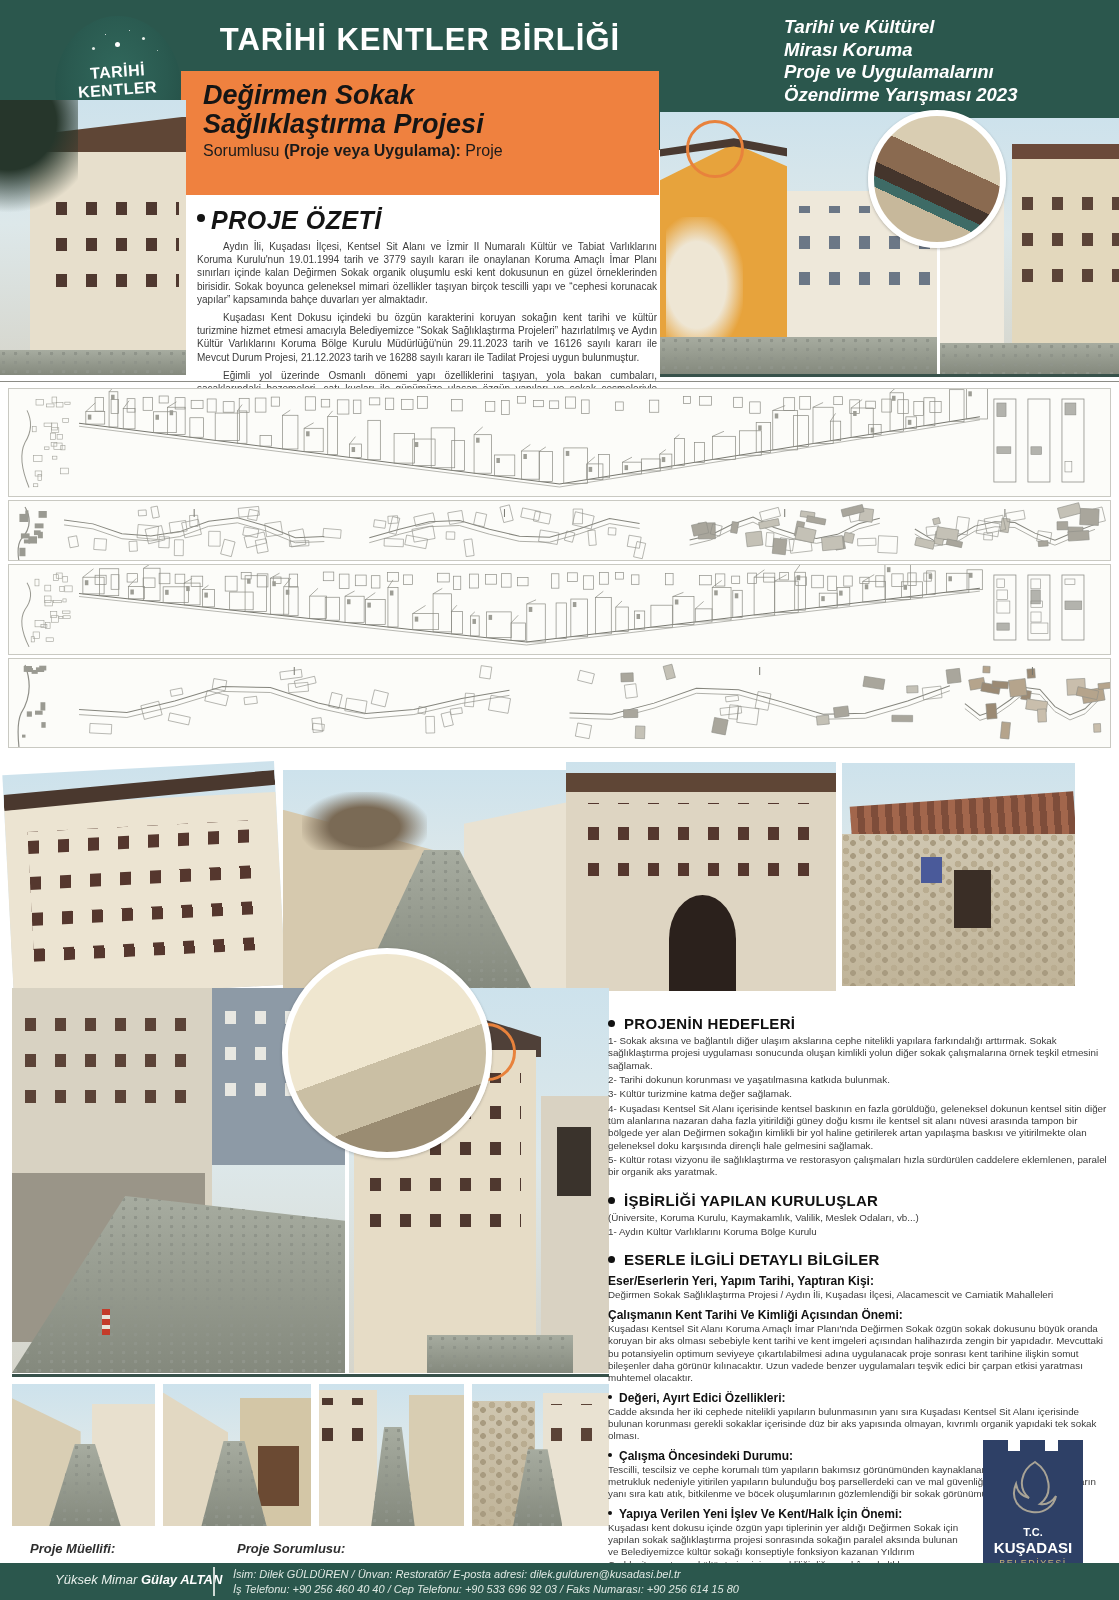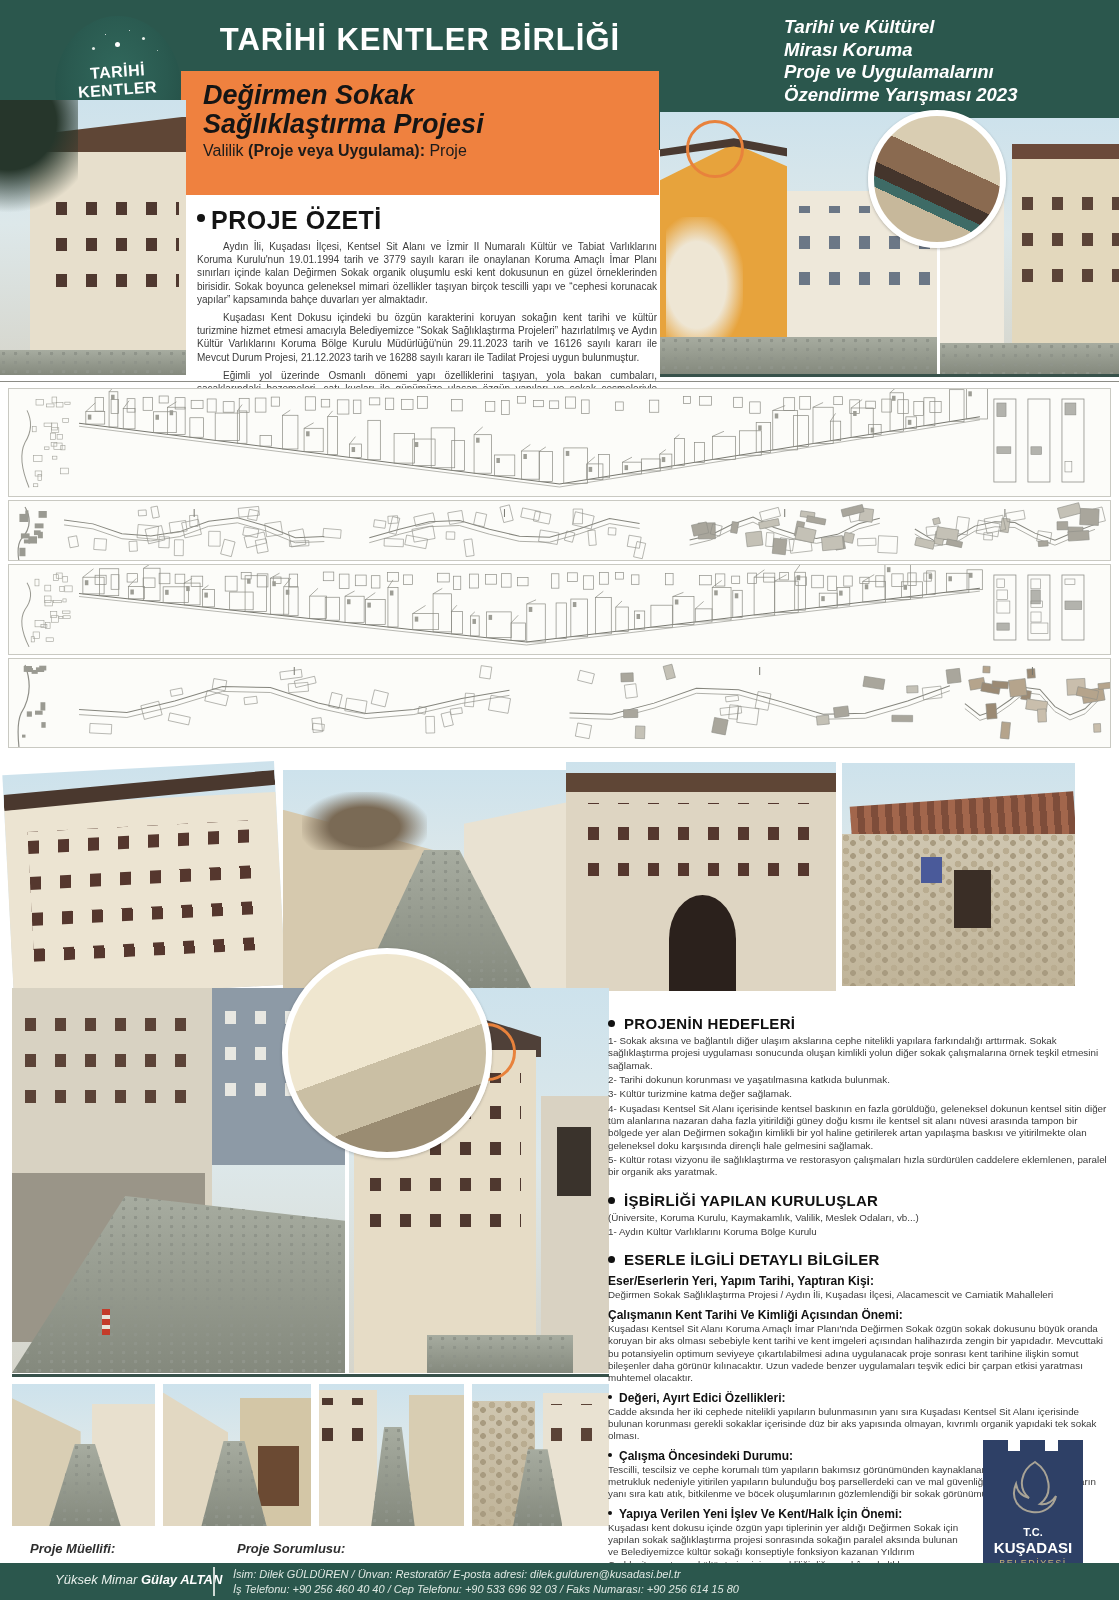--- a/index.html
+++ b/index.html
@@ -36,21 +36,21 @@
        linear-gradient(180deg,#a7aca0,#84897d);background-size:12px 9px,100% 100%;}
   .stone{background:radial-gradient(circle at 4px 4px,#b9ac90 3px,rgba(0,0,0,0) 3.6px),
        radial-gradient(circle at 11px 9px,#a89b80 2.6px,rgba(0,0,0,0) 3.2px),
        linear-gradient(#cfc6b0,#c0b499);background-size:16px 13px,16px 13px,100% 100%;}
   .tiles{background:repeating-linear-gradient(90deg,#a2664c 0 7px,#7e4d3a 7px 14px);}
   .ring{border:3px solid #e8823c;border-radius:50%;background:transparent;}
   .inset{position:absolute;border-radius:50%;border:6px solid #fff;box-shadow:0 1px 3px rgba(0,0,0,.25);}
   .darkline{position:absolute;background:#37514a;}
   
   .summary{position:absolute;left:197px;top:206px;width:460px;}
-  .sum-title{font-size:25px;font-weight:800;color:#141414;letter-spacing:.5px;}
+  .sum-title{font-size:25px;font-weight:800;color:#141414;letter-spacing:.5px;font-style:italic;}
   .sum-title .dot{display:inline-block;width:8px;height:8px;border-radius:50%;background:#141414;margin-right:6px;vertical-align:7px;}
   .sum-p{font-size:10px;line-height:1.32;color:#3c3c3c;margin:5px 0 0;text-indent:26px;text-align:justify;}
   .rule{position:absolute;background:#8c8c86;}
   
   .strip{position:absolute;left:8px;width:1103px;background:#fcfcf9;border:1px solid #c9c9c2;box-sizing:border-box;}
   
   .rightcol{position:absolute;left:608px;top:1002px;width:503px;}
   .sec{font-size:15px;font-weight:800;color:#111;margin:13px 0 3px;letter-spacing:.3px;}
   .sec .b{display:inline-block;width:7px;height:7px;border-radius:50%;background:#111;margin-right:9px;vertical-align:2px;}
   .bd{font-size:9.8px;line-height:1.26;color:#3c3c3c;margin:0 0 2px;}
@@ -82,21 +82,21 @@
   <div class="org-title">TARİHİ KENTLER BİRLİĞİ</div>
   <div class="contest">
     <div>Tarihi ve Kültürel</div>
     <div>Mirası Koruma</div>
     <div>Proje ve Uygulamalarını</div>
     <div>Özendirme Yarışması 2023</div>
   </div>
   <div class="orange-box">
     <div class="proj">Değirmen Sokak</div>
     <div class="proj">Sağlıklaştırma Projesi</div>
-    <div class="cat"><span>Valilik </span><span class="b">(Proje veya Uygulama):</span><span> Proje</span></div>
+    <div class="cat"><span>Sorumlusu </span><span class="b">(Proje veya Uygulama):</span><span> Proje</span></div>
   </div>
 
   <div class="ph" style="left:0;top:100px;width:186px;height:275px;--wall:#e7dfcc;--shut:#4f382f">
     <i class="wall" style="left:16%;top:16%;width:84%;height:84%"></i>
     <i class="roof" style="left:4%;top:6%;width:96%;height:13%;clip-path:polygon(0 60%,100% 0,100% 100%,0 100%);background:#5f4636"></i>
     <i class="win" style="left:30%;top:32%;width:66%;height:36%"></i>
     <i style="left:-6%;top:-4%;width:48%;height:50%;background:radial-gradient(circle at 22% 24%,#26362b 38%,rgba(38,54,43,0) 72%)"></i>
     <i class="road" style="left:0;bottom:0;width:100%;height:9%"></i>
   </div>
 

